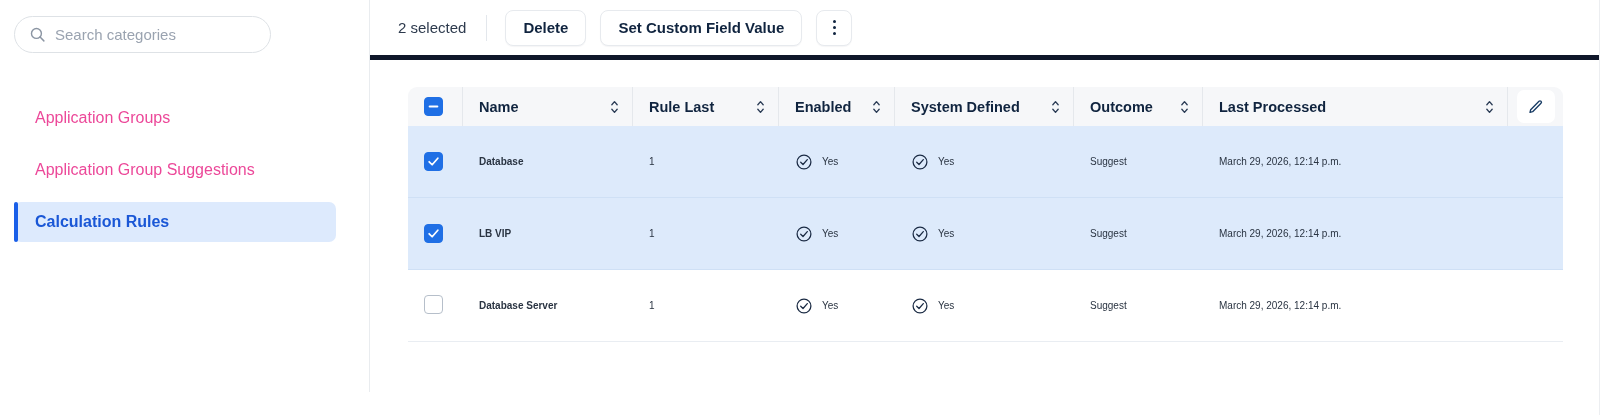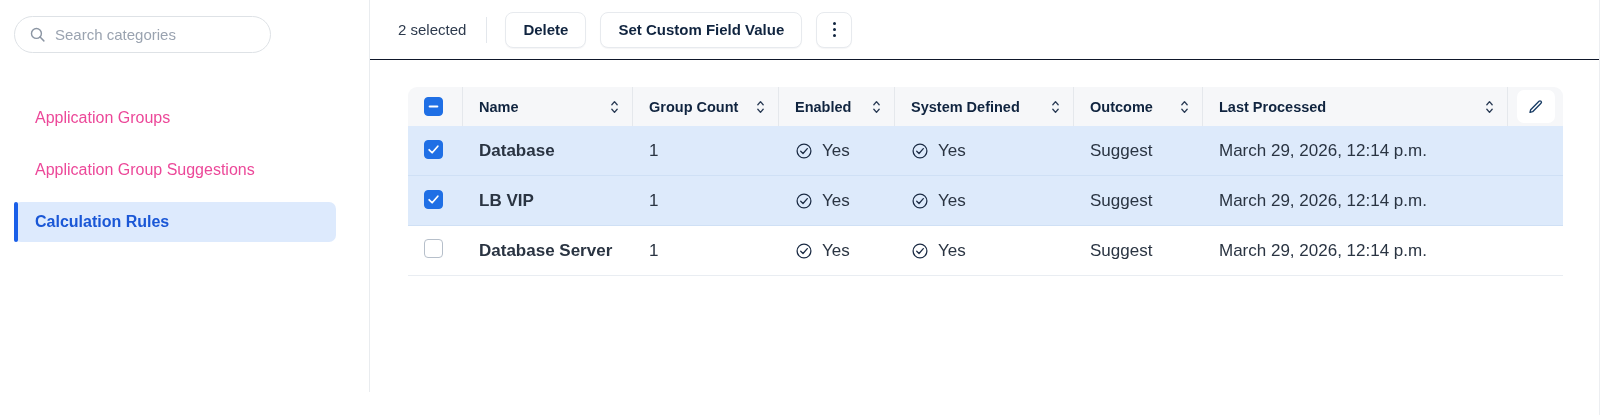--- a/index.html
+++ b/index.html
@@ -48,21 +48,21 @@
     content: ""; position: absolute; left: 0; top: 0;
     width: 4px; height: 40px; background: #1a5fe8; border-radius: 2px;
   }
 
   
   .main { flex: 1 1 auto; position: relative; height: 415px; background: #fff; }
 
   .toolbar {
     height: 60px; display: flex; align-items: center;
     padding-left: 28px; gap: 0;
-    border-bottom: 1px solid #0f172a;
+    border-bottom: 5px solid #0f172a;
   }
   .sel-count { font-size: 15px; color: #2d3a4d; }
   .tb-divider { width: 1px; height: 26px; background: #e3e7ec; margin: 0 18px 0 20px; }
   .tb-btn {
     height: 36px; border: 1px solid #e7eaee; border-radius: 8px;
     background: #fff; font-family: "Liberation Sans", sans-serif;
     font-size: 15px; font-weight: bold; color: #10243f;
     padding: 0 17px; margin-right: 14px; cursor: pointer;
     display: flex; align-items: center; white-space: nowrap;
     box-shadow: 0 1px 1px rgba(16,36,63,.04);
@@ -99,22 +99,22 @@
 
   .edit-cell { display:flex; align-items:center; justify-content:center; height: 39px; }
   .edit-btn {
     width: 38px; height: 33px; background: #fff; border-radius: 7px;
     display: flex; align-items: center; justify-content: center;
     cursor: pointer; border: none;
   }
   .pencil-icon { width: 16px; height: 16px; color: #163a63; display:block; }
 
   .tbl tbody td {
-    height: 50px; padding: 0 12px 0 16px;
-    font-size: 17px; color: #2a3442;
+    height: 72px; padding: 0 12px 0 16px;
+    font-size: 10px; color: #2a3442;
     border-bottom: 1px solid #e9edf2; vertical-align: middle;
   }
   tr.selected td { background: #ddeafb; }
   tr.selected td, tr.selected + tr.selected td { border-bottom-color: #cfe0f5; }
   td.c-name { font-weight: bold; color: #10243f; }
   td.c-check { padding-left: 16px; }
 
   .yes-cell { display: flex; align-items: center; gap: 9px; }
   .check-circle { width: 18px; height: 18px; flex: 0 0 18px; color: #1b2b44; display:block; }
 
@@ -198,21 +198,21 @@
                 <span class="th-label">Name</span>
                 <svg class="sort-icon" viewBox="0 0 10 18" fill="none" stroke="currentColor" stroke-width="1.5" stroke-linecap="round" stroke-linejoin="round">
                   <polyline points="2,6.5 5,3 8,6.5"></polyline>
                   <polyline points="2,11.5 5,15 8,11.5"></polyline>
                 </svg>
               </div>
             </th>
 
             <th class="col-rule">
               <div class="th-inner">
-                <span class="th-label">Group Count</span>
+                <span class="th-label">Rule Last</span>
                 <svg class="sort-icon" viewBox="0 0 10 18" fill="none" stroke="currentColor" stroke-width="1.5" stroke-linecap="round" stroke-linejoin="round">
                   <polyline points="2,6.5 5,3 8,6.5"></polyline>
                   <polyline points="2,11.5 5,15 8,11.5"></polyline>
                 </svg>
               </div>
             </th>
 
             <th class="col-enabled">
               <div class="th-inner">
                 <span class="th-label">Enabled</span>

